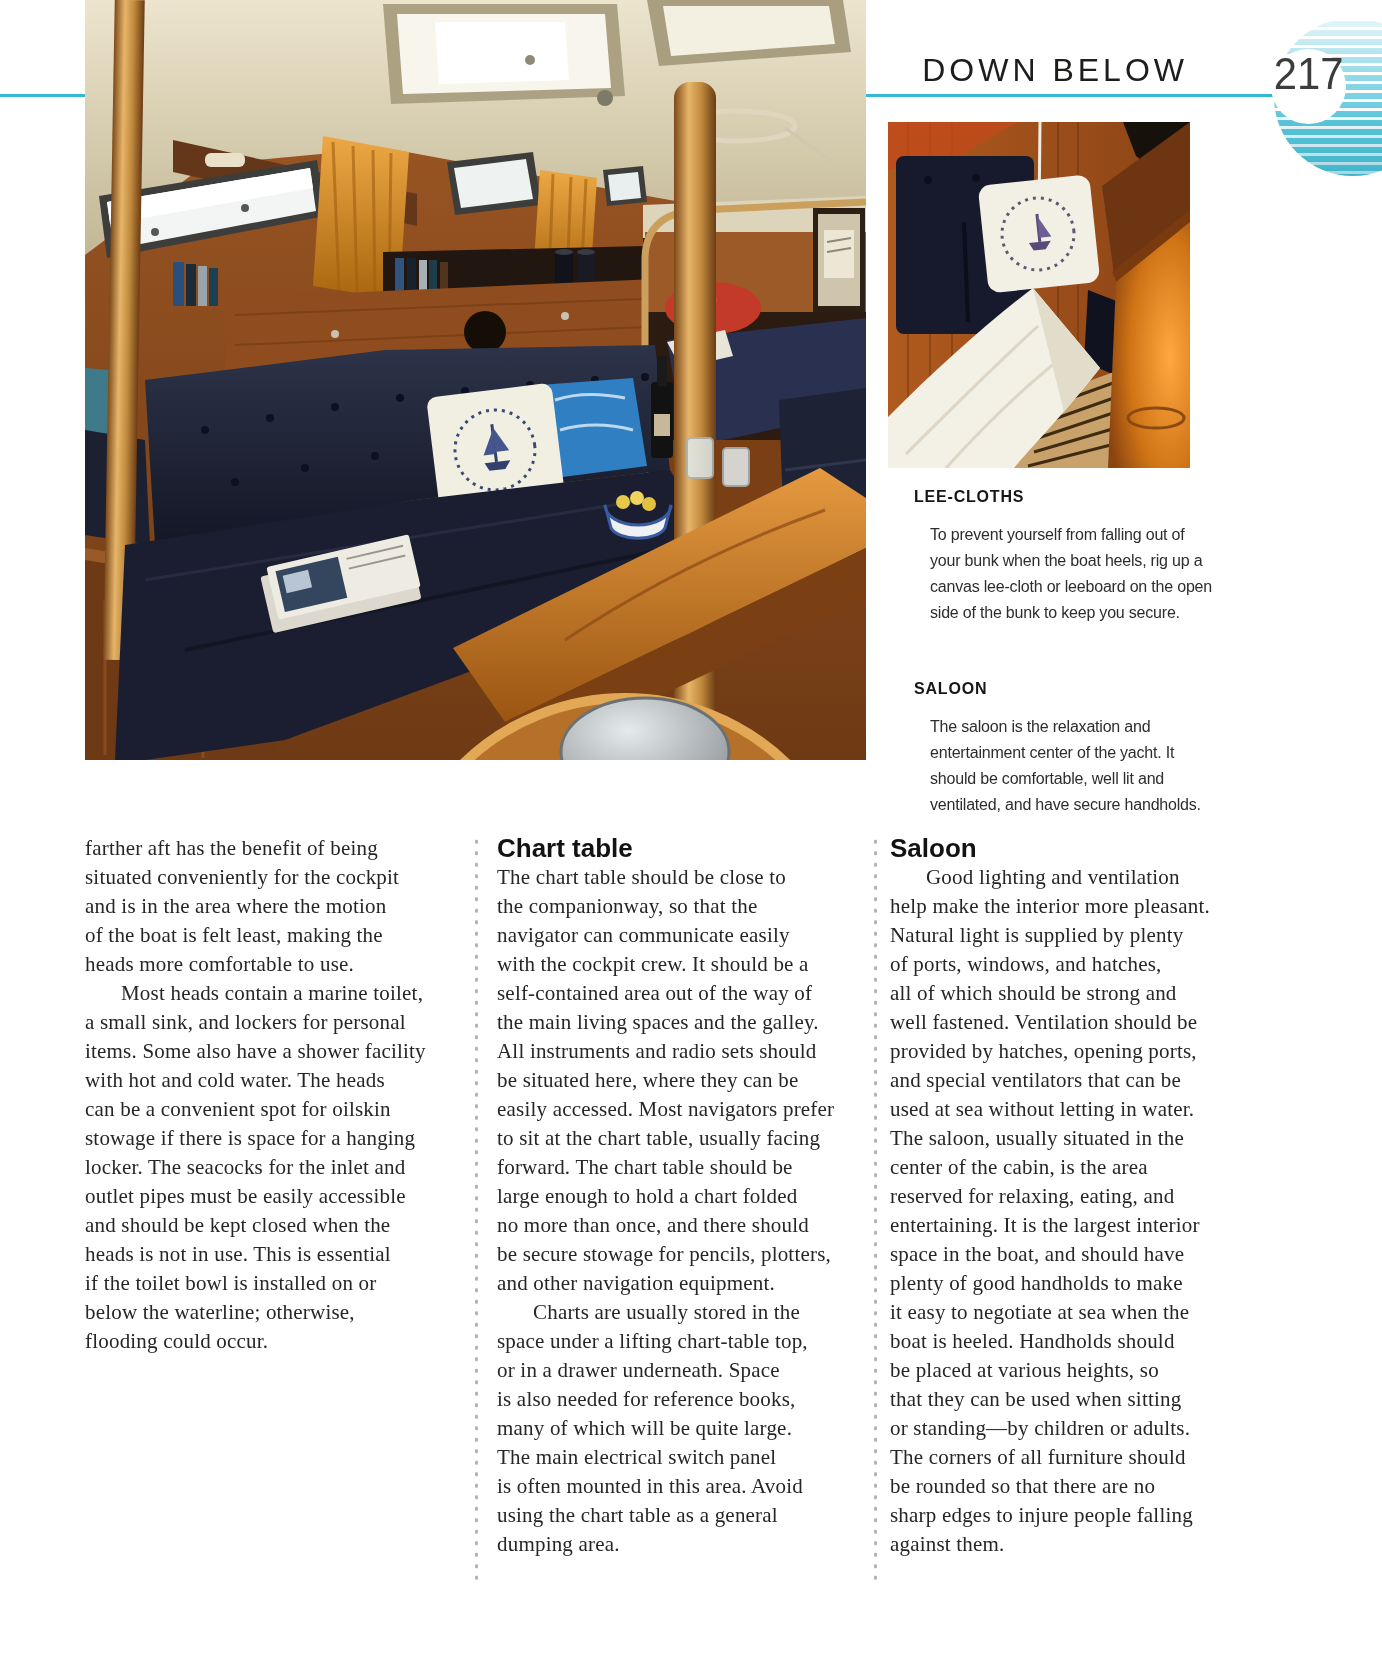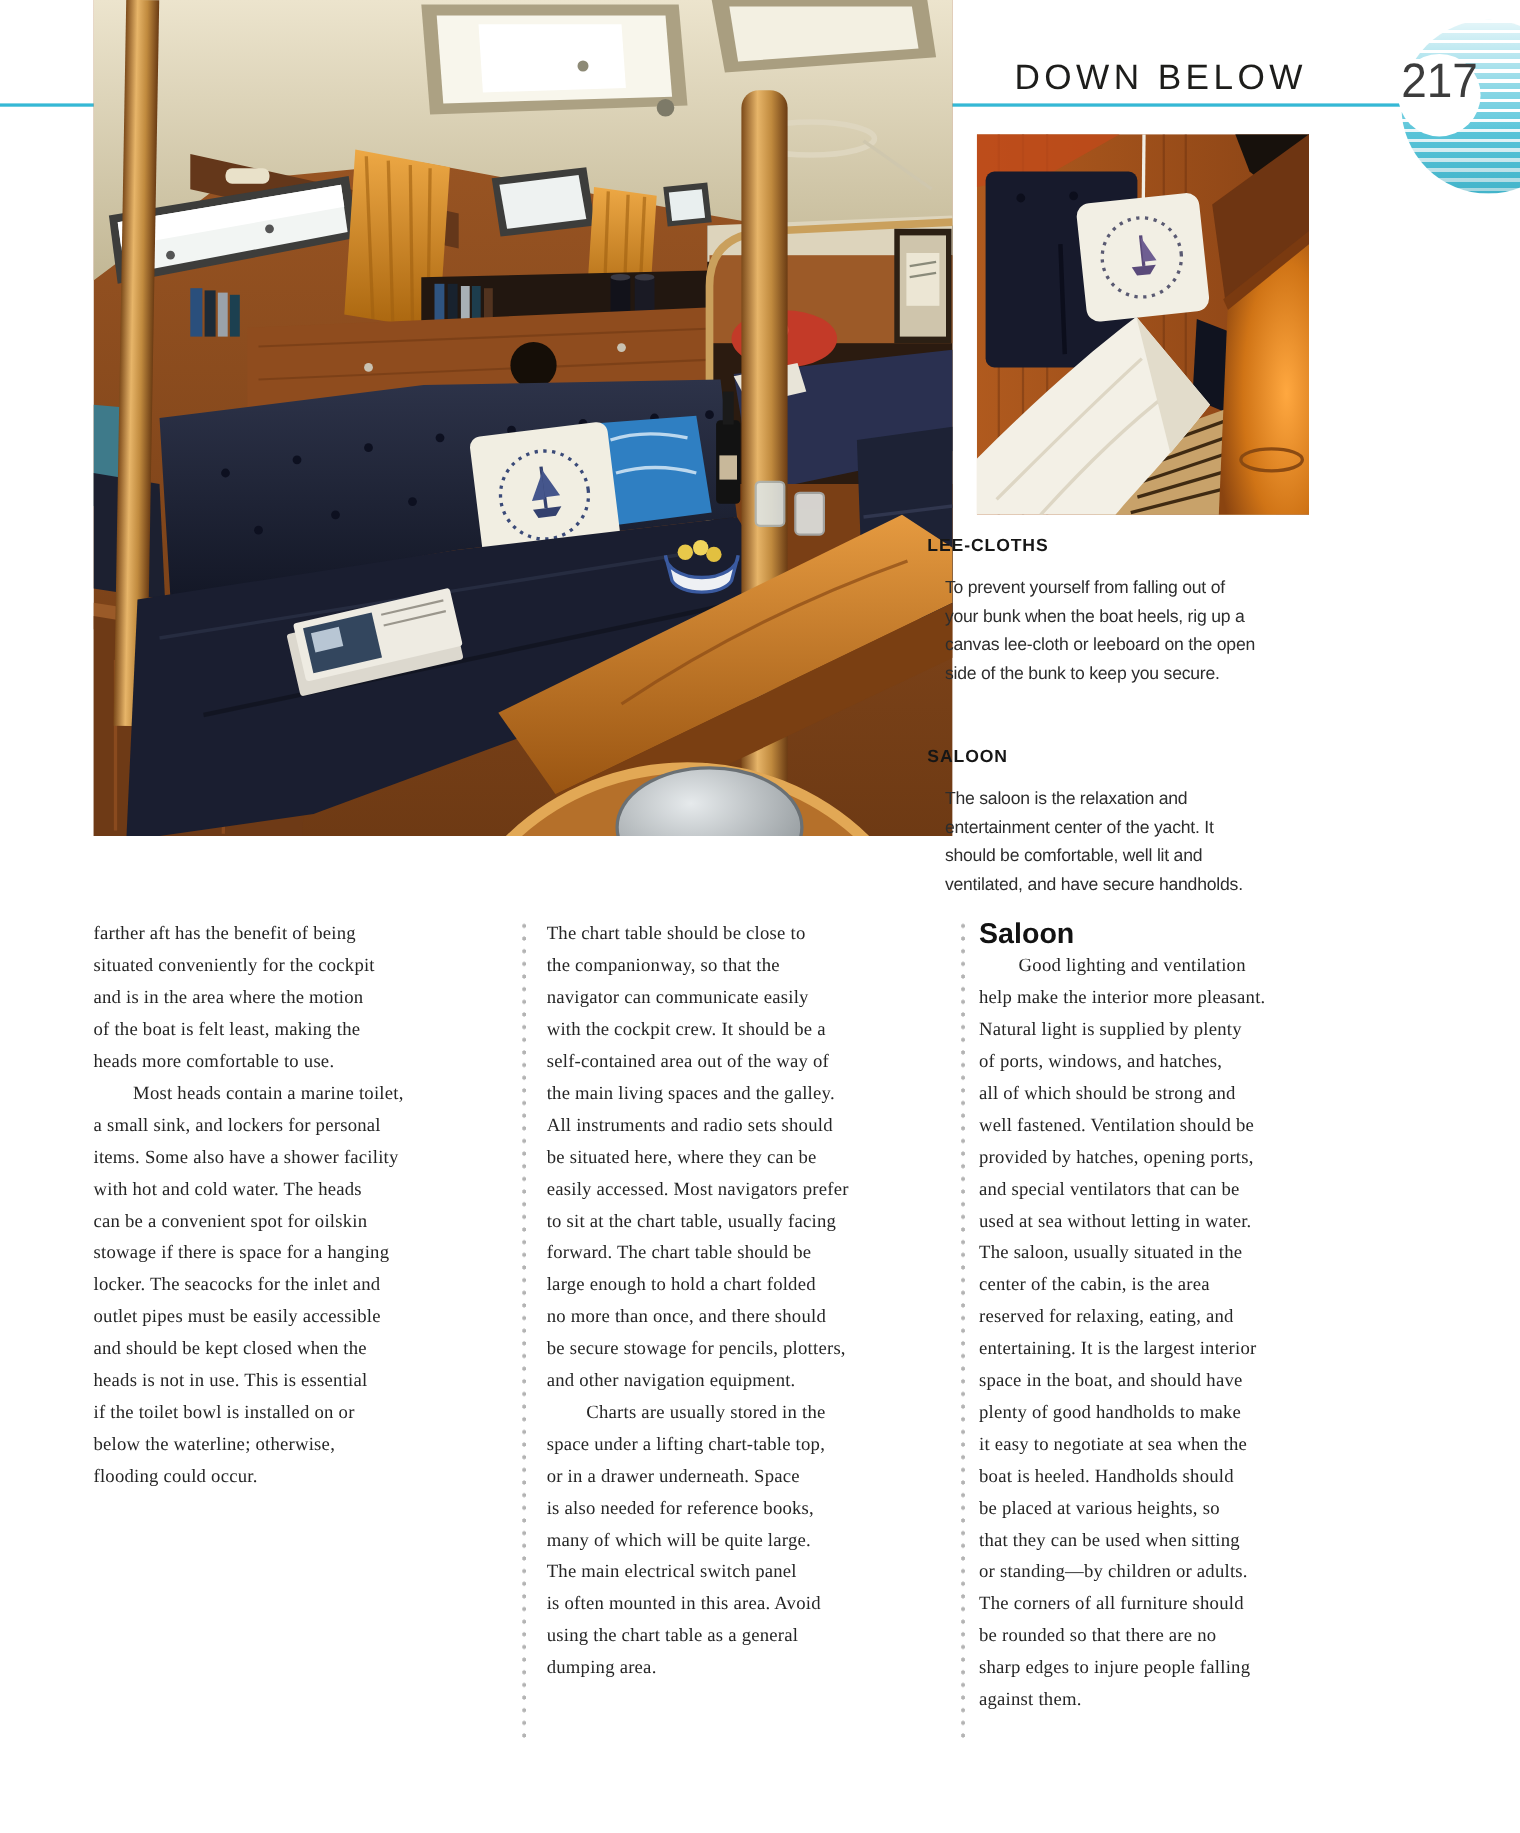--- a/index.html
+++ b/index.html
@@ -36,21 +36,21 @@
   .pagenum{
     font-size:44px;color:#3c3c3c;font-weight:400;
     transform:scaleX(0.95);
     font-family:"Liberation Sans",sans-serif;
   }
   
   .main-photo{position:absolute;left:85px;top:0;width:781px;height:760px;z-index:4;}
   .side-photo{position:absolute;left:888px;top:122px;width:302px;height:346px;z-index:4;}
   .main-photo svg,.side-photo svg{display:block;}
   
-  .caption{position:absolute;left:843px;width:302px;z-index:4;}
+  .caption{position:absolute;left:914px;width:302px;z-index:4;}
   .caption-1{top:488px;}
   .caption-2{top:680px;}
   .cap-head{
     font-size:16px;font-weight:bold;letter-spacing:0.8px;color:#161616;
     margin:0 0 5px 0;font-family:"Liberation Sans",sans-serif;
   }
   .cap-body{
     font-size:16px;line-height:26px;color:#2d2d2d;margin:16px;
     letter-spacing:-0.2px;
     white-space:pre;font-family:"Liberation Sans",sans-serif;
@@ -58,21 +58,21 @@
   
   .col{position:absolute;top:834px;z-index:4;}
   .col-1{left:85px;width:385px;}
   .col-2{left:497px;width:372px;}
   .col-3{left:890px;width:330px;}
   .col-head{
     font-size:26px;font-weight:bold;color:#121212;line-height:29px;
     margin:0;font-family:"Liberation Sans",sans-serif;
   }
   .para{
-    font-size:17px;line-height:29px;color:#262626;margin:0;
+    font-size:21px;line-height:29px;color:#262626;margin:0;
     letter-spacing:0.2px;
     white-space:pre;
     font-family:"Liberation Serif",serif;
   }
   .para.indent{text-indent:36px;}
   .divider{
     position:absolute;top:836px;height:744px;width:5px;z-index:4;
     background-image:radial-gradient(circle at 50% 50%, #b3b3b3 1.7px, rgba(0,0,0,0) 2px);
     background-size:5px 11.5px;background-repeat:repeat-y;
   }
@@ -421,20 +421,21 @@
 locker. The seacocks for the inlet and
 outlet pipes must be easily accessible
 and should be kept closed when the
 heads is not in use. This is essential
 if the toilet bowl is installed on or
 below the waterline; otherwise,
 flooding could occur.</p>
   </div>
 
   <div class="col col-2">
+    <h3 class="col-head">Chart table</h3>
     <p class="para">The chart table should be close to
 the companionway, so that the
 navigator can communicate easily
 with the cockpit crew. It should be a
 self-contained area out of the way of
 the main living spaces and the galley.
 All instruments and radio sets should
 be situated here, where they can be
 easily accessed. Most navigators prefer
 to sit at the chart table, usually facing

